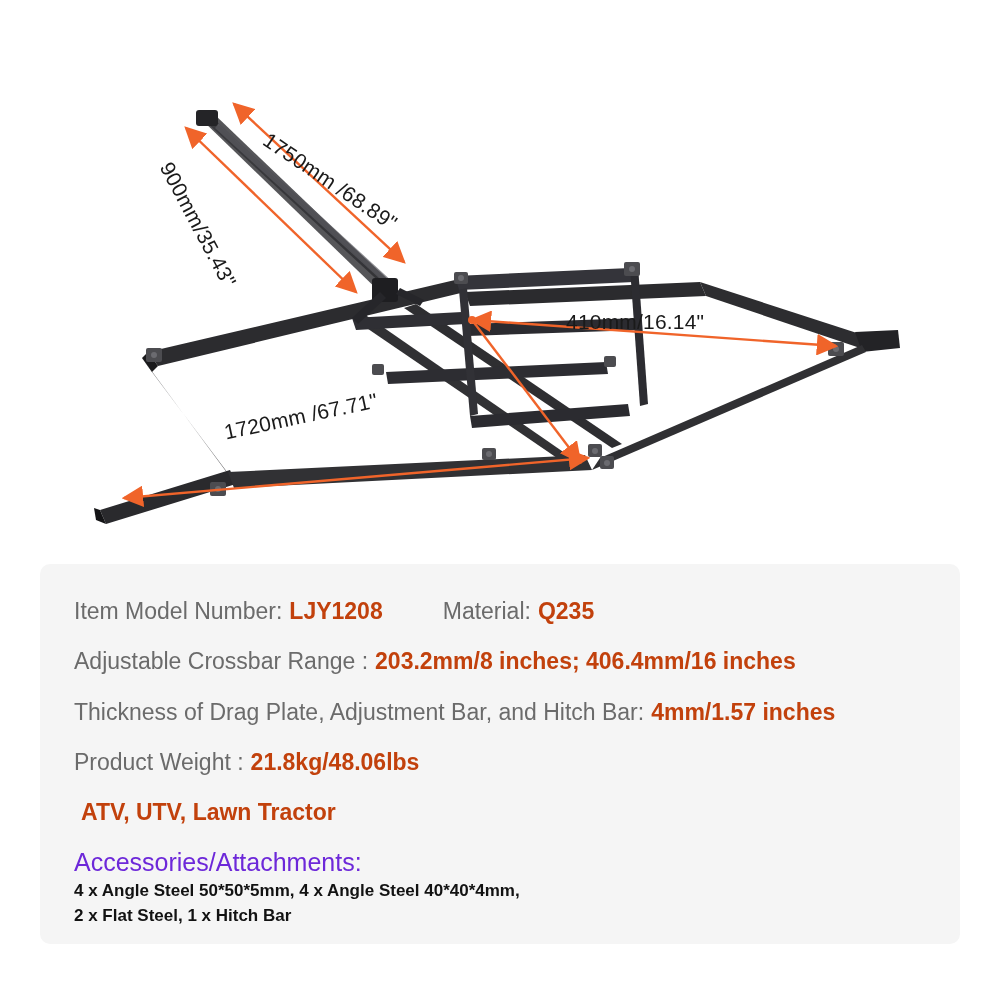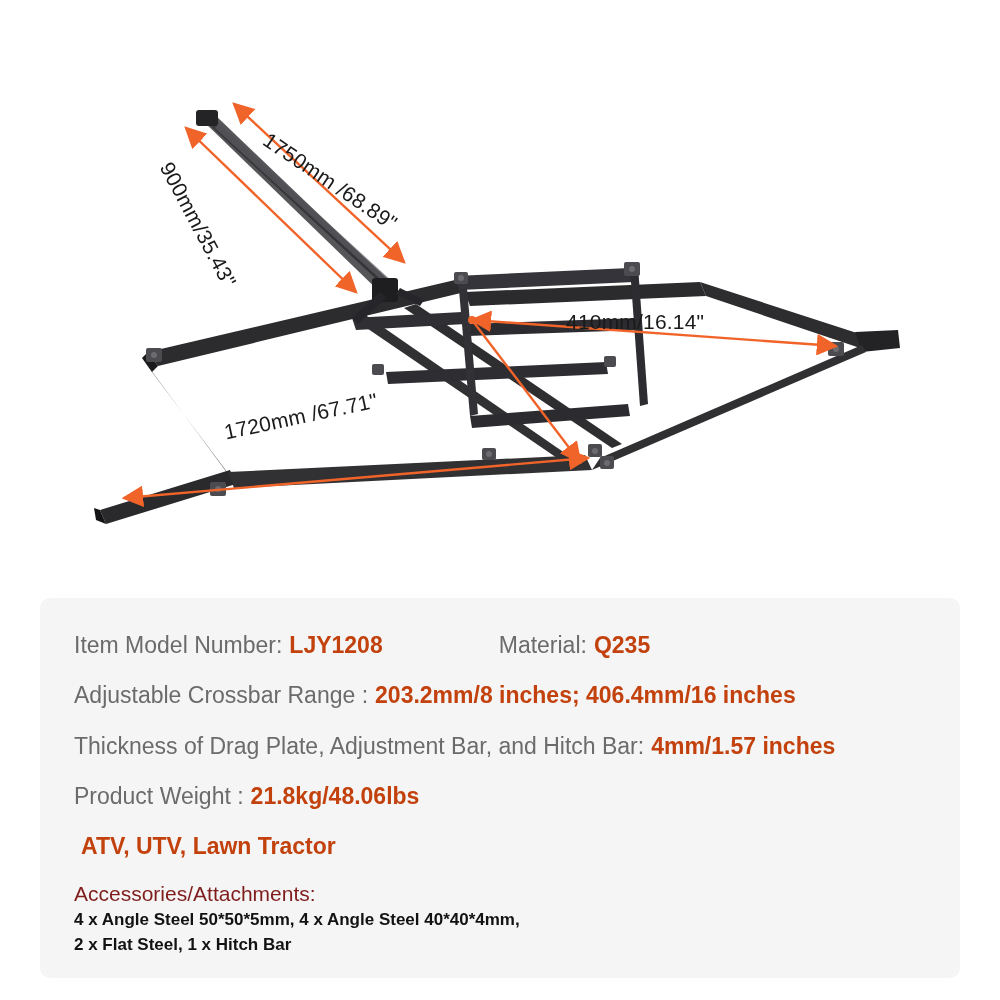--- a/index.html
+++ b/index.html
@@ -34,21 +34,21 @@
     letter-spacing: 0.2px;
   }
   #label-1750 { left: 272px; top: 128px; transform: rotate(34deg); transform-origin: left top; }
   #label-900  { left: 176px; top: 158px; transform: rotate(62deg); transform-origin: left top; }
   #label-410  { left: 566px; top: 310px; }
   #label-1720 { left: 222px; top: 421px; transform: rotate(-12deg); transform-origin: left top; }
 
   
   #spec-panel {
     position: absolute;
-    left: 40px; top: 598px;
+    left: 40px; top: 564px;
     width: 920px; height: 380px;
     background: #f5f5f5;
     border-radius: 10px;
     padding: 32px 34px 20px 34px;
   }
   .spec-row {
     display: flex;
     align-items: baseline;
     margin-bottom: 20px;
     line-height: 1.32;
@@ -58,23 +58,23 @@
     color: #6b6b6b;
     font-size: 23px;
     font-weight: 400;
   }
   .spec-val {
     color: #c2410c;
     font-size: 23px;
     font-weight: bold;
     margin-left: 7px;
   }
-  .spacer-material { margin-left: 116px; }
+  .spacer-material { margin-left: 60px; }
   .acc-block { display: block; margin-bottom: 0; }
-  .acc-title { color: #7f1d1d; font-size: 21px; }
+  .acc-title { color: #6d28d9; font-size: 25px; }
   .acc-lines { color: #121212; font-size: 17px; font-weight: bold; line-height: 1.38; margin-top: 2px; }
 </style>
 </head>
 <body>
 
 <div id="page">
 
   <div id="illustration">
     <svg width="1000" height="580" viewBox="0 0 1000 580" xmlns="http://www.w3.org/2000/svg">
       <defs>

